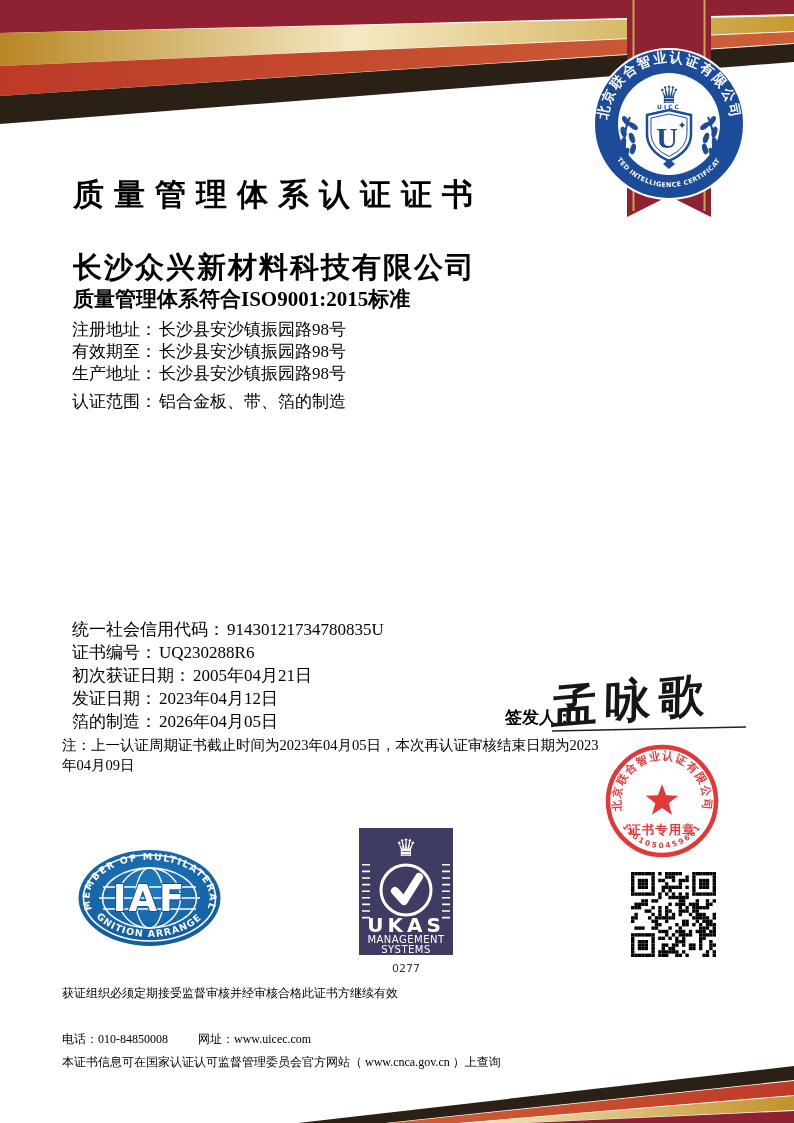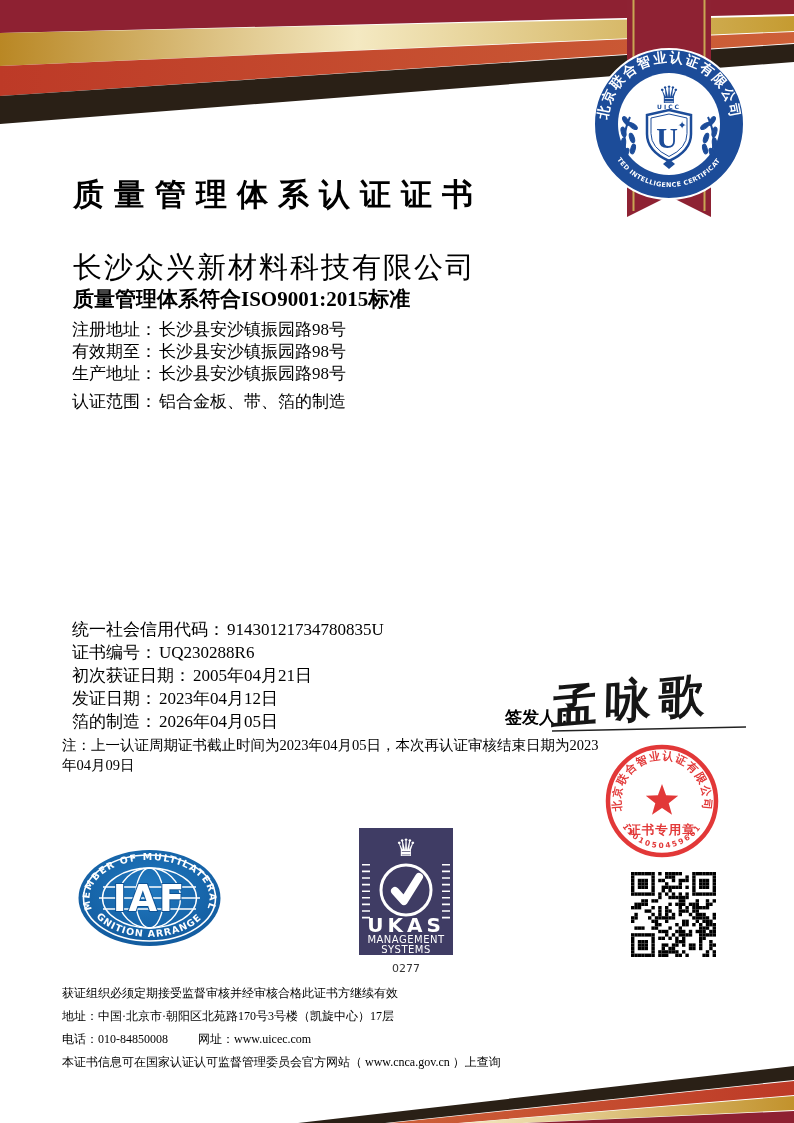--- a/index.html
+++ b/index.html
@@ -18,21 +18,21 @@
   #bottom-banner{left:0;bottom:0;z-index:1;}
   #issuer-logo{left:592px;top:47px;z-index:3;}
 
   
   .doc-title{
     left:73px;top:174px;z-index:4;
     font-size:31px;font-weight:bold;letter-spacing:10px;white-space:nowrap;
   }
   .company-name{
     left:73px;top:248px;z-index:4;
-    font-size:29px;font-weight:normal;letter-spacing:2px;white-space:nowrap;
+    font-size:29px;font-weight:bold;letter-spacing:2px;white-space:nowrap;
   }
   .standard-line{
     left:73px;top:285px;z-index:4;
     font-size:21px;font-weight:bold;white-space:nowrap;
   }
   .info-row{position:absolute;left:72px;font-size:17px;white-space:nowrap;z-index:4;}
   .info-row .val{margin-left:2px;}
   .sign-label{left:505px;top:706px;font-size:17px;z-index:4;font-weight:bold;}
   .note{
     left:62px;top:736px;width:548px;z-index:4;
@@ -527,21 +527,20 @@
       <rect x="34.00" y="81.60" width="3.40" height="3.40" fill="#000"></rect>
       <rect x="44.20" y="81.60" width="3.40" height="3.40" fill="#000"></rect>
       <rect x="47.60" y="81.60" width="3.40" height="3.40" fill="#000"></rect>
       <rect x="54.40" y="81.60" width="3.40" height="3.40" fill="#000"></rect>
       <rect x="71.40" y="81.60" width="3.40" height="3.40" fill="#000"></rect>
       <rect x="74.80" y="81.60" width="3.40" height="3.40" fill="#000"></rect>
       <rect x="81.60" y="81.60" width="3.40" height="3.40" fill="#000"></rect>
     </svg>
 
   <div class="footer-row" style="top:985px">获证组织必须定期接受监督审核并经审核合格此证书方继续有效</div>
-  <div class="footer-row" style="top:1008px">地址：中国·北京市·朝阳区北苑路170号3号楼（凯旋中心）17层</div>
   <div class="footer-row" style="top:1031px">
     <span>电话：010-84850008</span><span class="gap"></span><span>网址：www.uicec.com</span>
   </div>
   <div class="footer-row" style="top:1054px">本证书信息可在国家认证认可监督管理委员会官方网站（ www.cnca.gov.cn ）上查询</div>
 
   <svg id="bottom-banner" class="abs" width="794" height="70" viewBox="0 0 794 70">
     <defs>
       <linearGradient id="goldBot" x1="0" y1="0" x2="1" y2="0">
         <stop offset="0" stop-color="#f4e9c2"></stop>
           <stop offset="1" stop-color="#c2922c"></stop>

